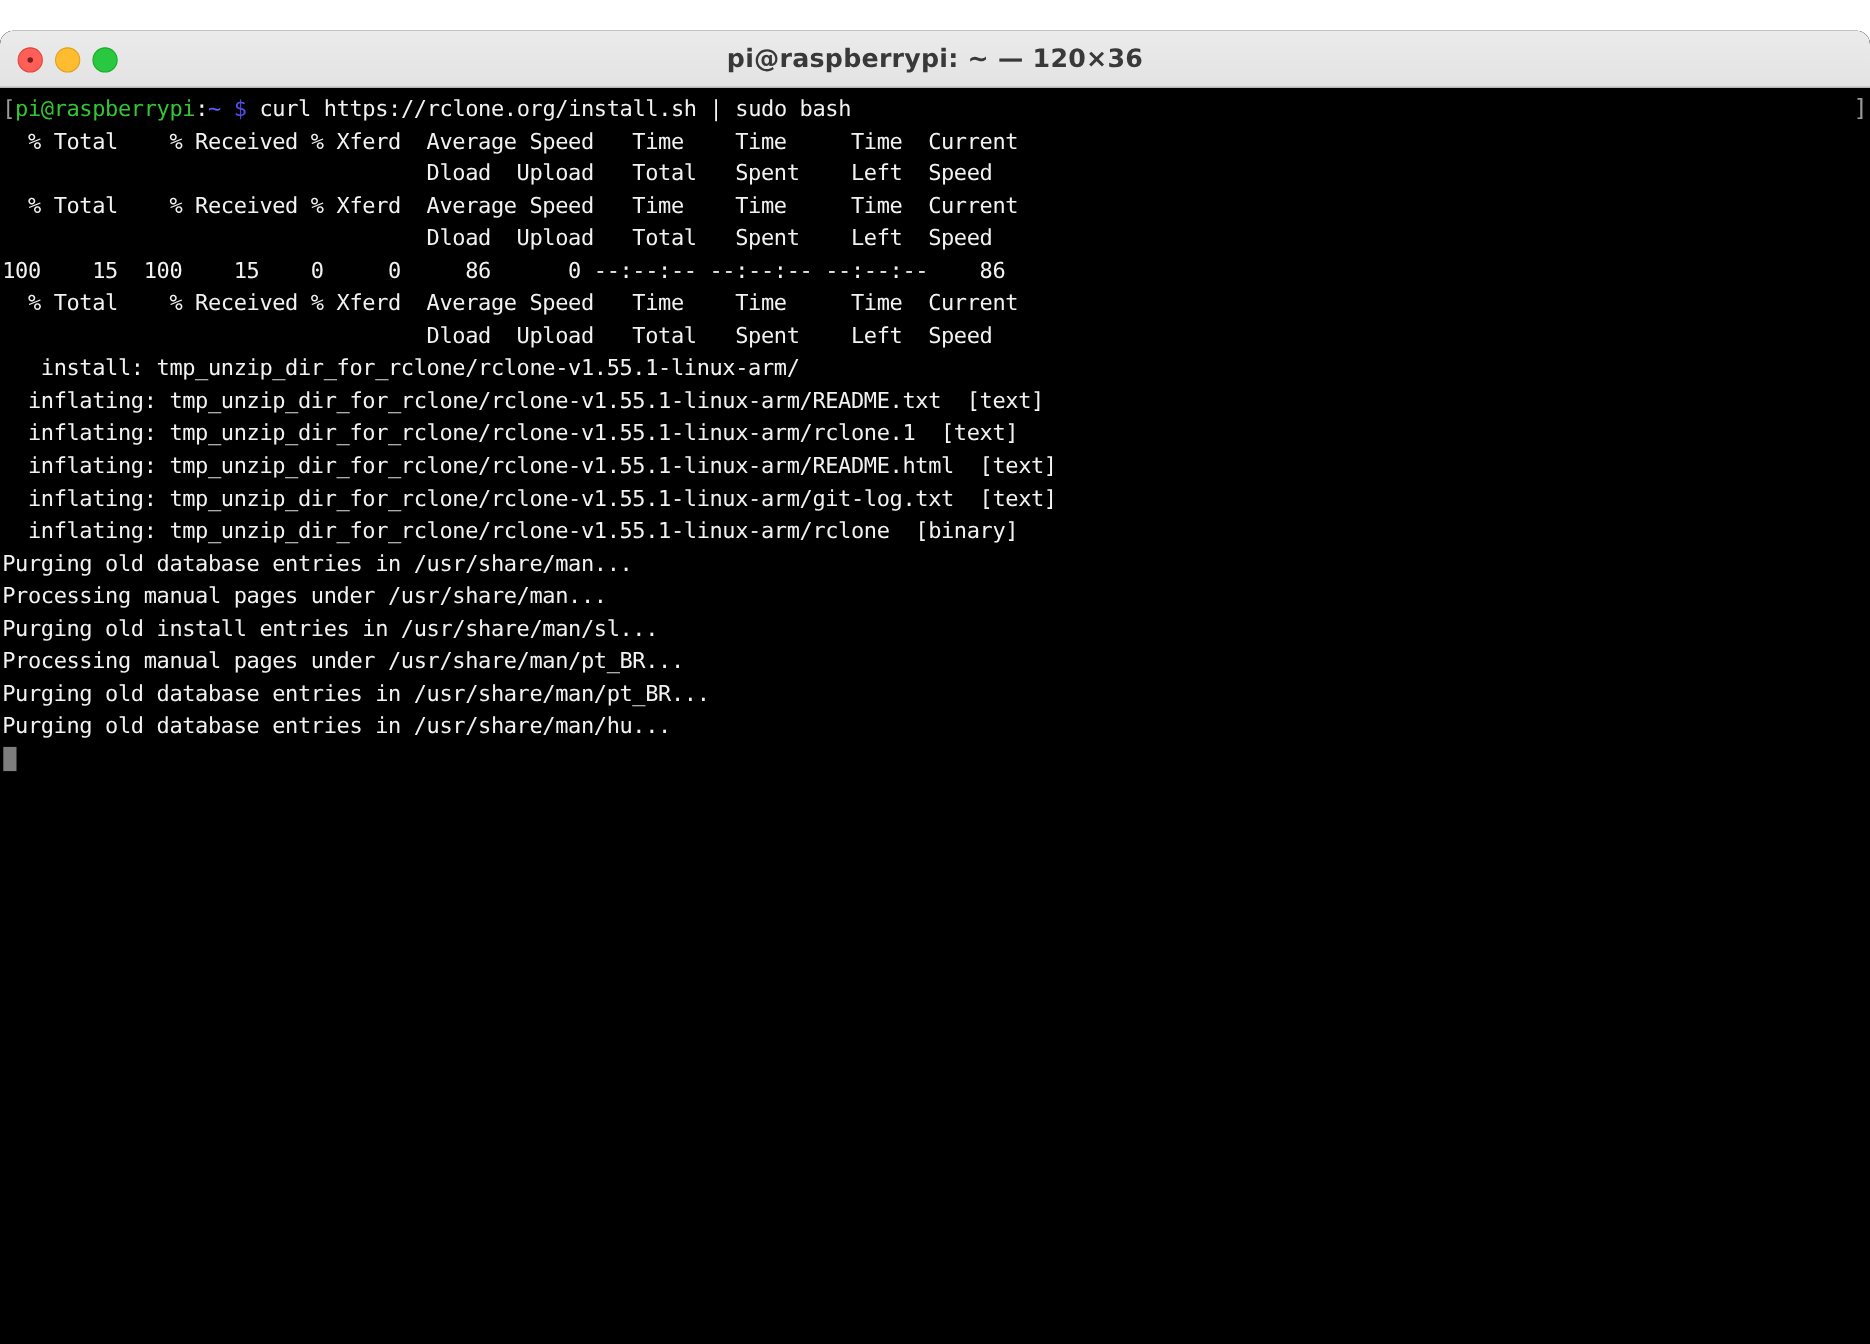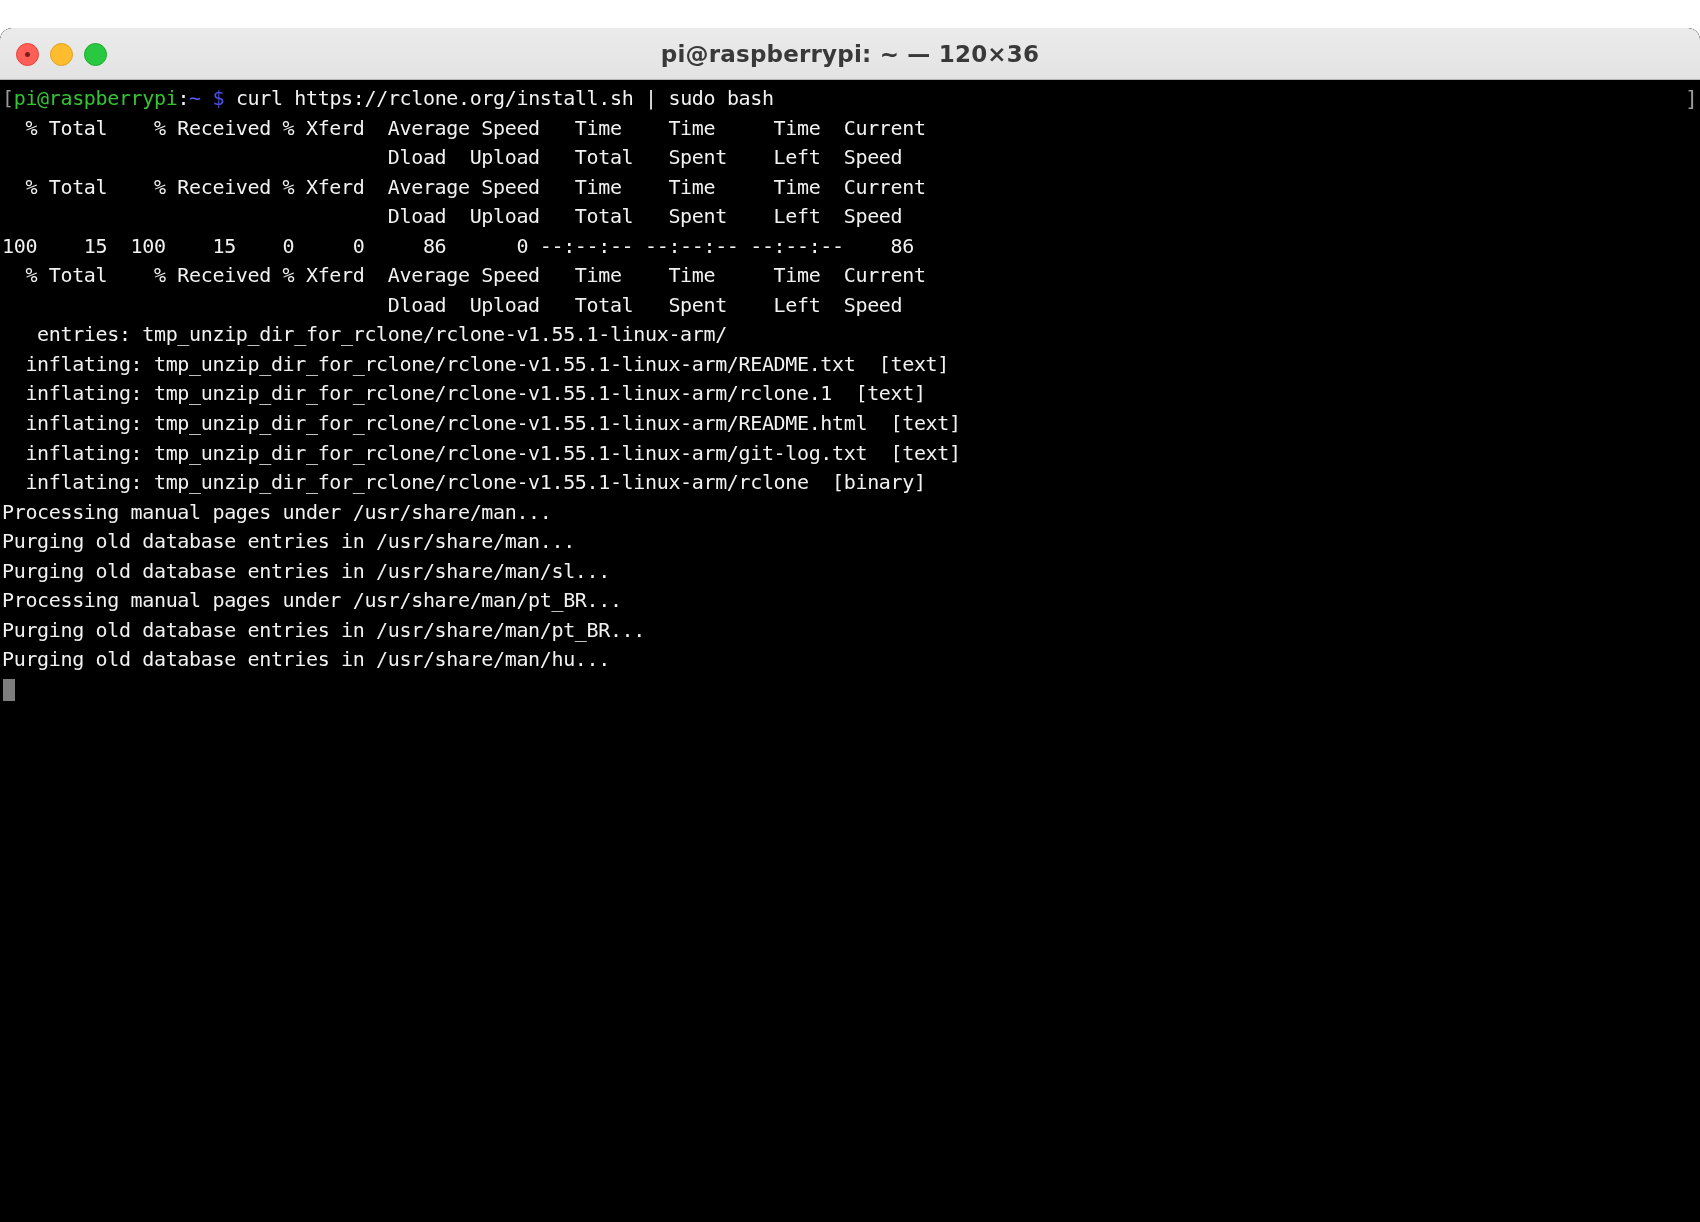--- a/index.html
+++ b/index.html
@@ -157,30 +157,30 @@
     <div class="term-line">  % Total    % Received % Xferd  Average Speed   Time    Time     Time  Current</div>
     <div class="term-line">                                 Dload  Upload   Total   Spent    Left  Speed</div>
 
     <div class="term-line">  % Total    % Received % Xferd  Average Speed   Time    Time     Time  Current</div>
     <div class="term-line">                                 Dload  Upload   Total   Spent    Left  Speed</div>
     <div class="term-line">100    15  100    15    0     0     86      0 --:--:-- --:--:-- --:--:--    86</div>
 
     <div class="term-line">  % Total    % Received % Xferd  Average Speed   Time    Time     Time  Current</div>
     <div class="term-line">                                 Dload  Upload   Total   Spent    Left  Speed</div>
 
-    <div class="term-line">   entries: tmp_unzip_dir_for_rclone/rclone-v1.55.1-linux-arm/</div>
+    <div class="term-line">   install: tmp_unzip_dir_for_rclone/rclone-v1.55.1-linux-arm/</div>
     <div class="term-line">  inflating: tmp_unzip_dir_for_rclone/rclone-v1.55.1-linux-arm/README.txt  [text]</div>
     <div class="term-line">  inflating: tmp_unzip_dir_for_rclone/rclone-v1.55.1-linux-arm/rclone.1  [text]</div>
     <div class="term-line">  inflating: tmp_unzip_dir_for_rclone/rclone-v1.55.1-linux-arm/README.html  [text]</div>
     <div class="term-line">  inflating: tmp_unzip_dir_for_rclone/rclone-v1.55.1-linux-arm/git-log.txt  [text]</div>
     <div class="term-line">  inflating: tmp_unzip_dir_for_rclone/rclone-v1.55.1-linux-arm/rclone  [binary]</div>
 
+    <div class="term-line">Purging old database entries in /usr/share/man...</div>
     <div class="term-line">Processing manual pages under /usr/share/man...</div>
-    <div class="term-line">Purging old database entries in /usr/share/man...</div>
-    <div class="term-line">Purging old database entries in /usr/share/man/sl...</div>
+    <div class="term-line">Purging old install entries in /usr/share/man/sl...</div>
     <div class="term-line">Processing manual pages under /usr/share/man/pt_BR...</div>
     <div class="term-line">Purging old database entries in /usr/share/man/pt_BR...</div>
     <div class="term-line">Purging old database entries in /usr/share/man/hu...</div>
 
     <div id="cursor-line">
       <span id="block-cursor"></span>
     </div>
 
   </div>
 </div>

